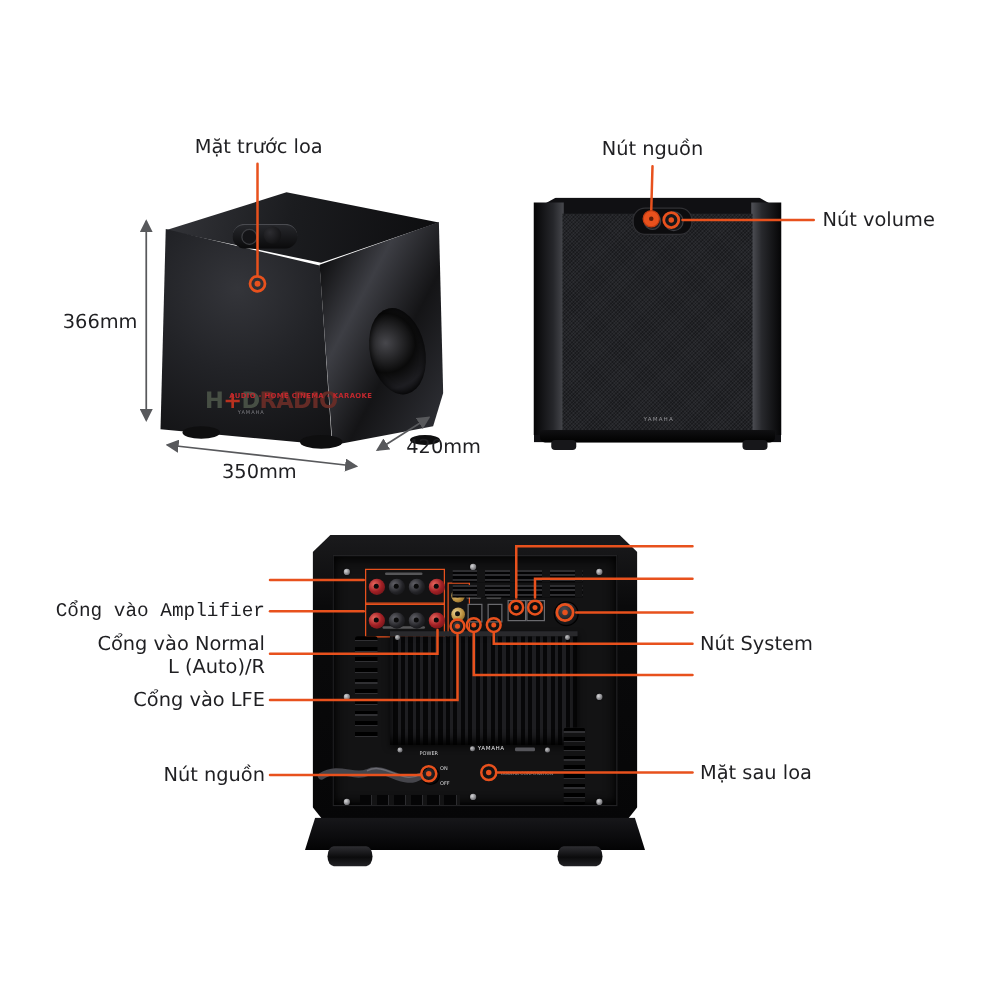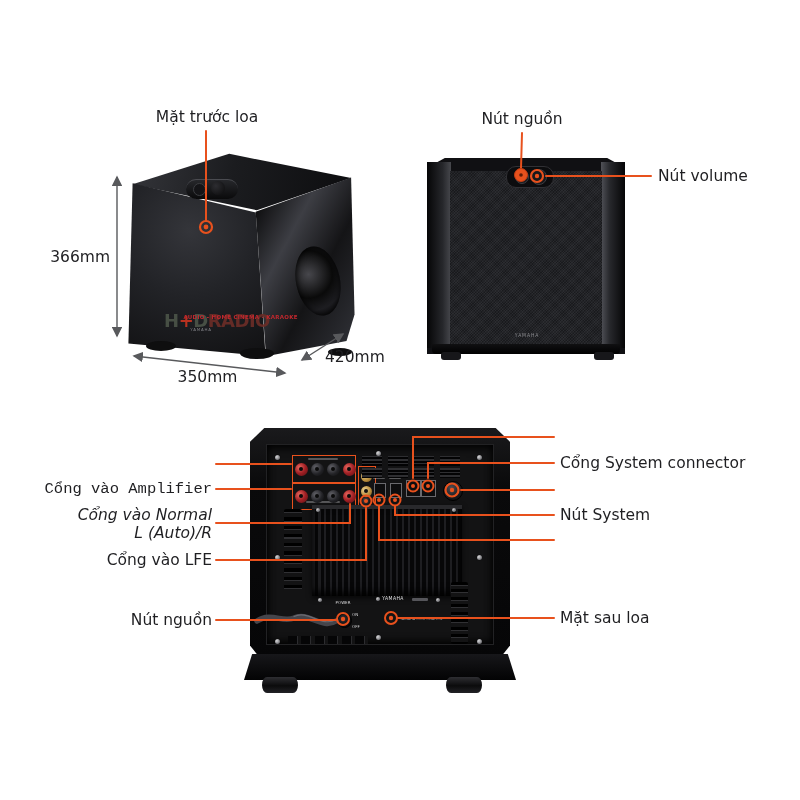--- a/index.html
+++ b/index.html
@@ -295,24 +295,23 @@
 
   <div class="lbl c" style="left:117px;top:108px;width:180px;">Mặt trước loa</div>
   <div class="lbl c" style="left:462px;top:110px;width:120px;">Nút nguồn</div>
   <div class="lbl" style="left:658px;top:167px;width:130px;">Nút volume</div>
 
   <div class="lbl r" style="left:40px;top:248px;width:70px;">366mm</div>
   <div class="lbl c" style="left:165px;top:368px;width:85px;">350mm</div>
   <div class="lbl" style="left:325px;top:348px;width:70px;">420mm</div>
 
   <div class="lbl r" style="left:20px;top:480px;width:192px;font-family:Liberation Mono, monospace;">Cổng vào Amplifier</div>
-  <div class="lbl r" style="left:20px;top:506px;width:192px;font-style:italic;">
+  <div class="lbl r" style="left:20px;top:506px;width:192px;">
     <span>Cổng vào Normal</span><br>
     <span>L (Auto)/R</span>
   </div>
   <div class="lbl r" style="left:20px;top:551px;width:192px;">Cổng vào LFE</div>
   <div class="lbl r" style="left:20px;top:611px;width:192px;">Nút nguồn</div>
 
-  <div class="lbl" style="left:560px;top:454px;width:230px;">Cổng System connector</div>
   <div class="lbl" style="left:560px;top:506px;width:230px;">Nút System</div>
   <div class="lbl" style="left:560px;top:609px;width:230px;">Mặt sau loa</div>
 
 </div>
 
 </body></html>

